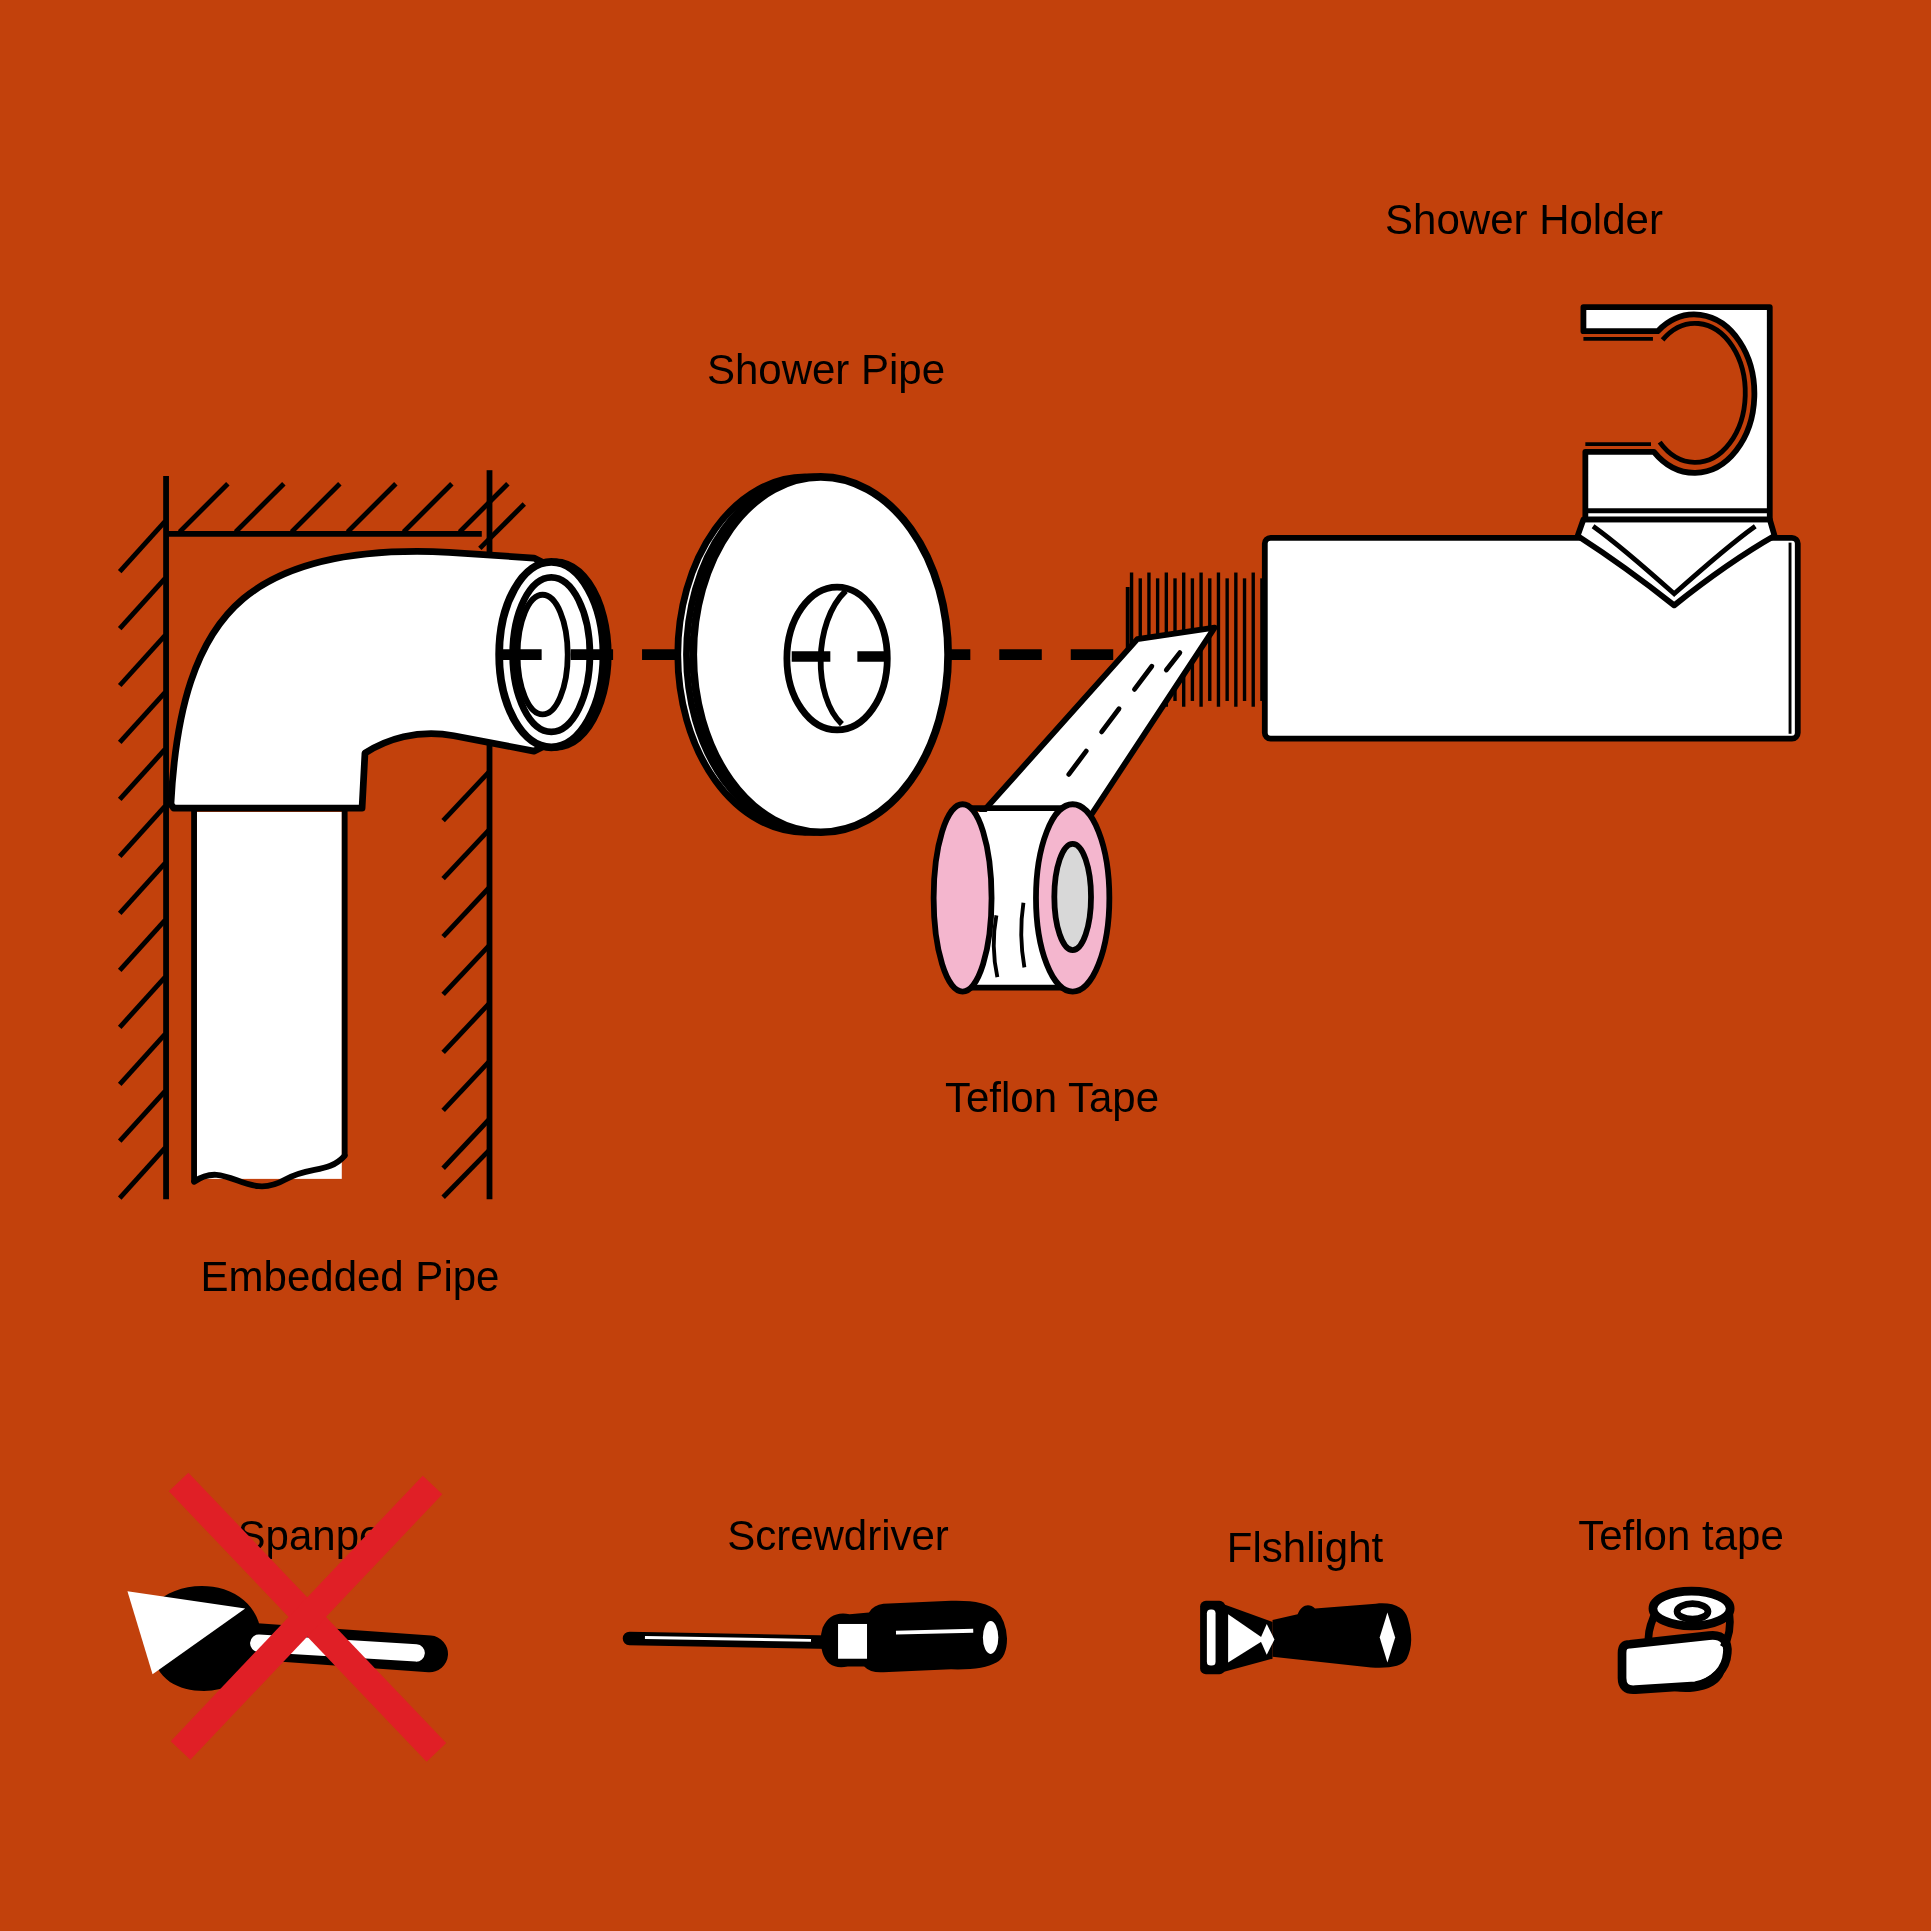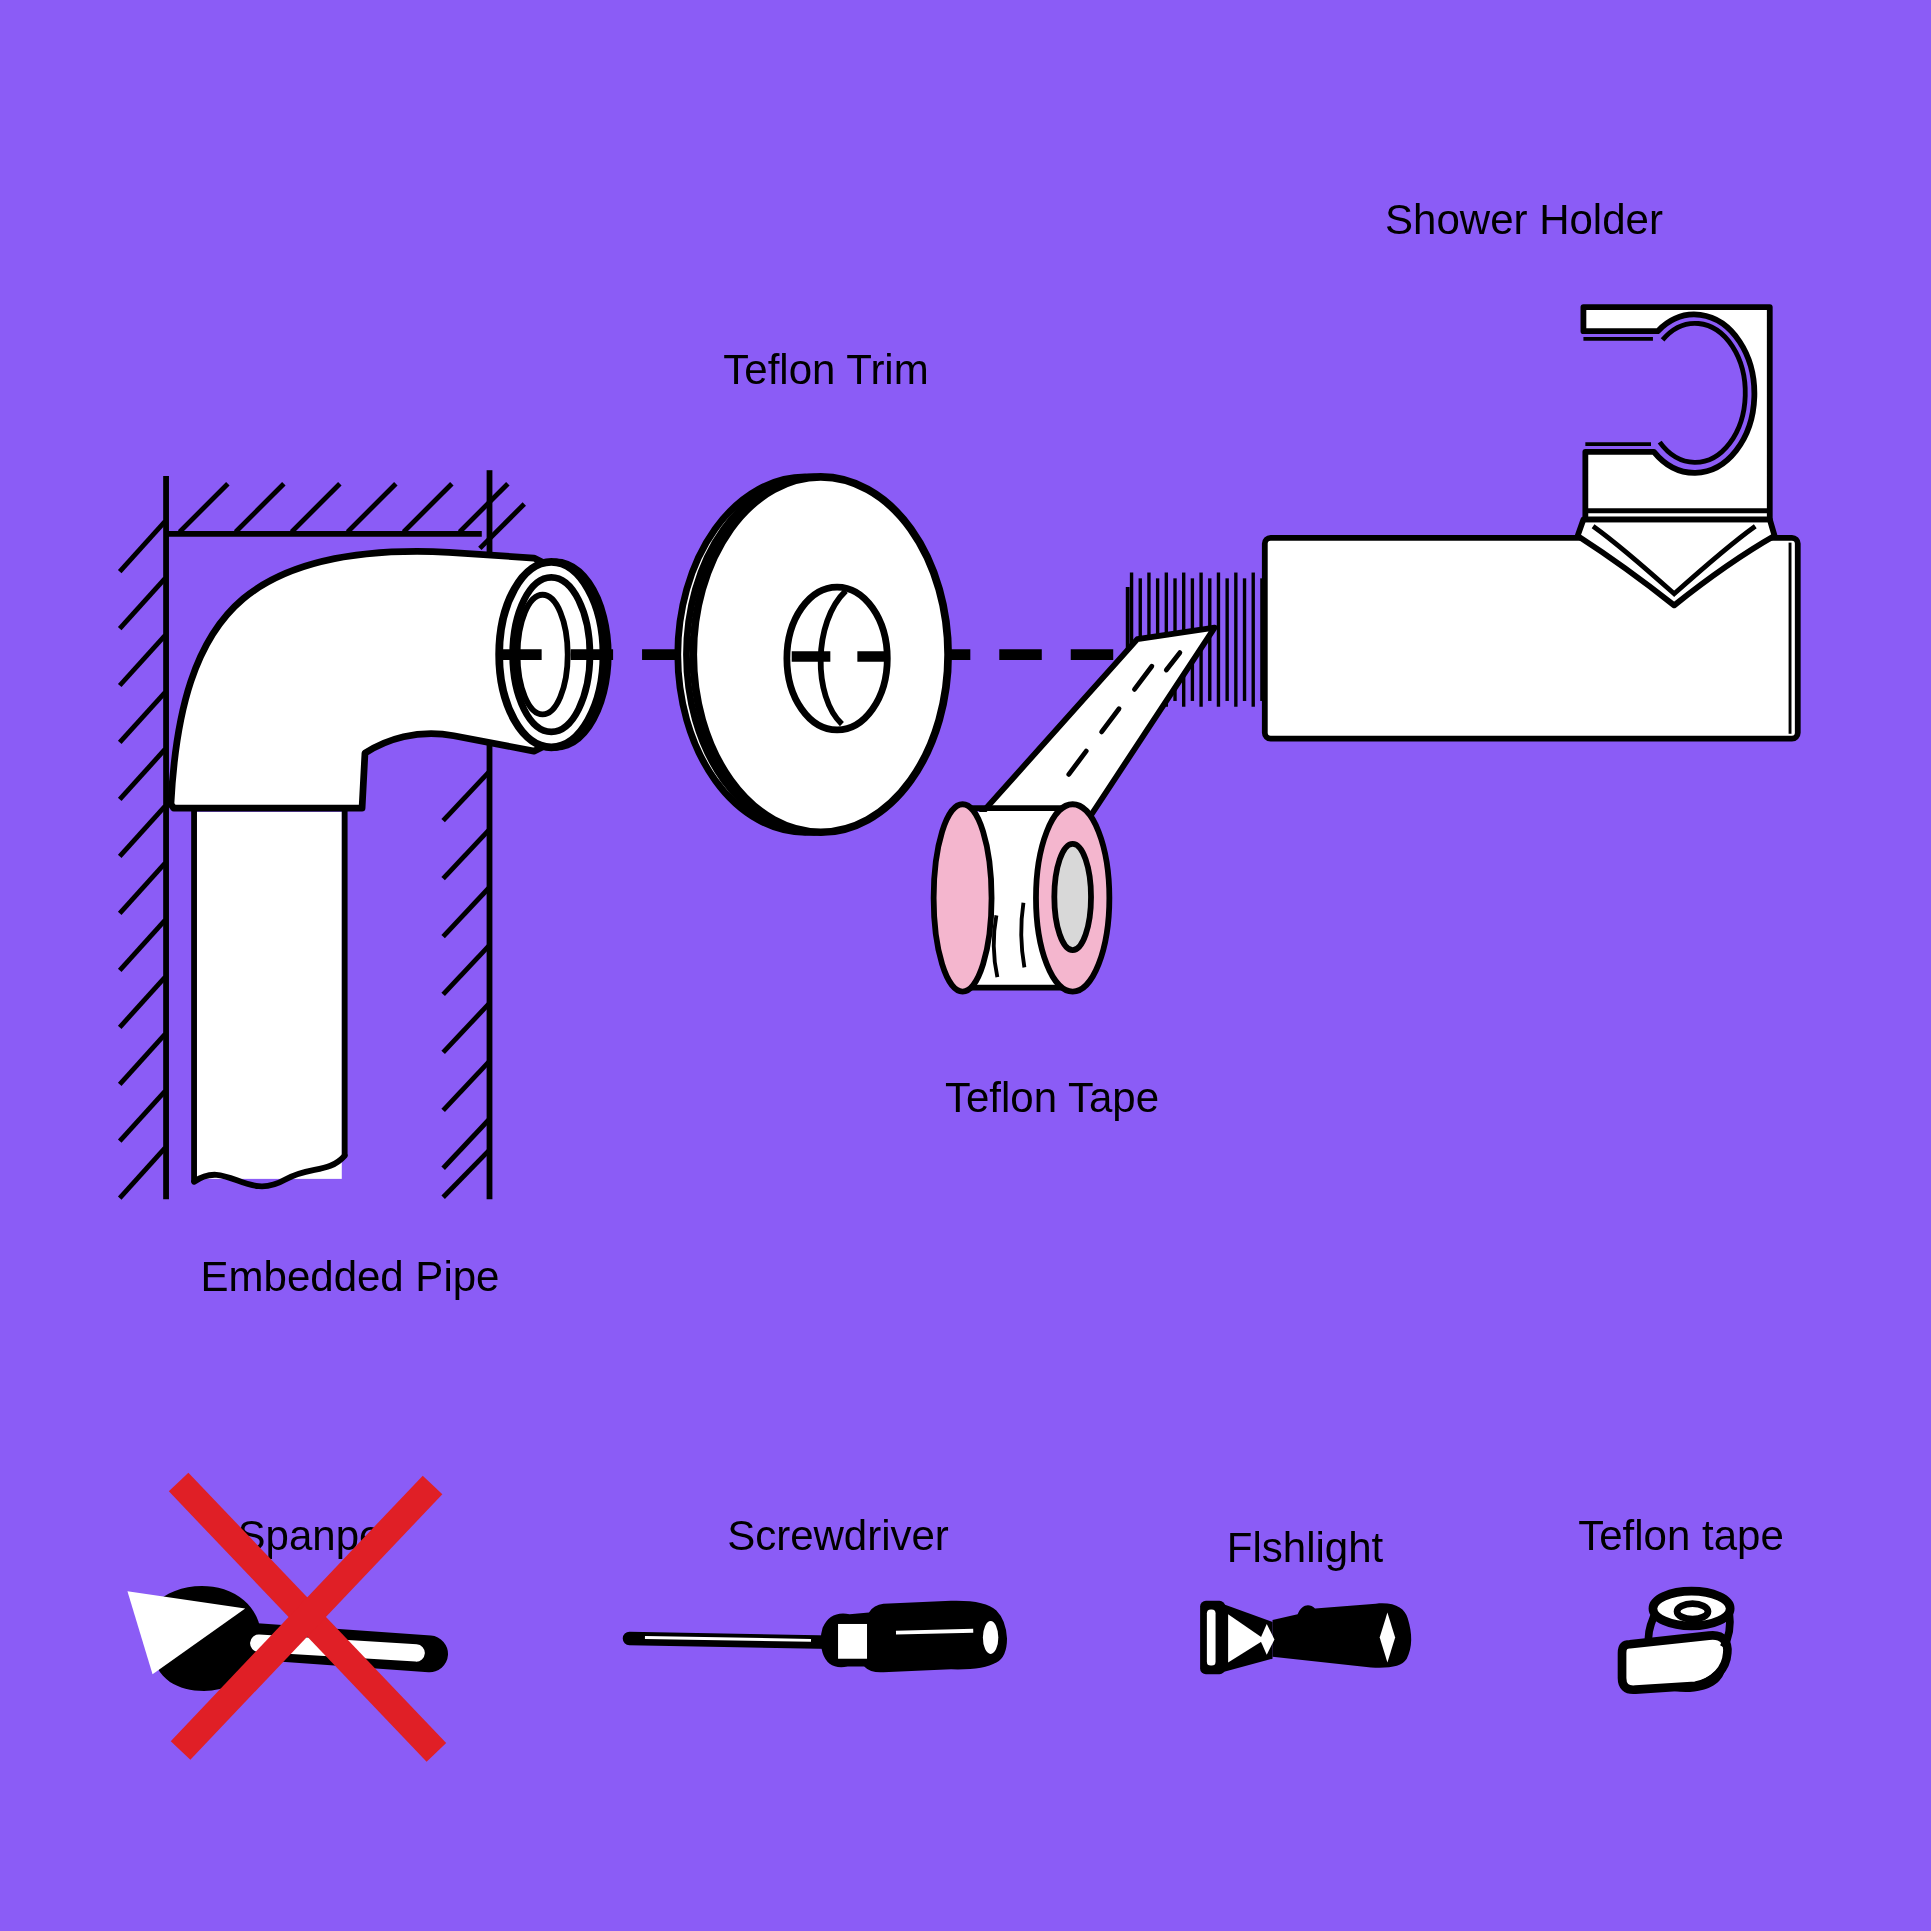--- a/index.html
+++ b/index.html
@@ -1,37 +1,37 @@
 <!DOCTYPE html>
 <html><head>
 <meta charset="utf-8">
 <style>
   html,body{margin:0;padding:0;background:#ffffff;}
-  .stage{position:relative;width:1931px;height:1931px;background:#8b5cf6;overflow:hidden;
+  .stage{position:relative;width:1931px;height:1931px;background:#c2410c;overflow:hidden;
          font-family:"Liberation Sans", sans-serif;}
   .art{position:absolute;left:0;top:0;width:1931px;height:1931px;pointer-events:none;}
   .lbl{position:absolute;transform:translateX(-50%);font-size:42px;color:#000;
        white-space:nowrap;letter-spacing:0px;}
   .lbl-shower-holder{left:1524px;top:196px;}
   .lbl-shower-trim{left:826px;top:346px;}
   .lbl-teflon-tape{left:1052px;top:1074px;}
   .lbl-embedded-pipe{left:350px;top:1253px;}
   .lbl-tool{top:1512px;}
   .lbl-spanner{left:317px;}
   .lbl-screwdriver{left:838px;}
   .lbl-flashlight{left:1305px;margin-top:12px;}
   .lbl-tape-tool{left:1681px;}
 </style>
 </head>
 <body>
 
 <div class="stage">
 
   <div class="lbl lbl-shower-holder">Shower Holder</div>
-  <div class="lbl lbl-shower-trim">Teflon Trim</div>
+  <div class="lbl lbl-shower-trim">Shower Pipe</div>
   <div class="lbl lbl-teflon-tape">Teflon Tape</div>
   <div class="lbl lbl-embedded-pipe">Embedded Pipe</div>
   <div class="lbl lbl-tool lbl-spanner">Spanper</div>
   <div class="lbl lbl-tool lbl-screwdriver">Screwdriver</div>
   <div class="lbl lbl-tool lbl-flashlight">Flshlight</div>
   <div class="lbl lbl-tool lbl-tape-tool">Teflon tape</div>
 
   <svg class="art" viewBox="0 0 2000 2000" xmlns="http://www.w3.org/2000/svg">
 
     <g stroke="#000" stroke-width="5" fill="none">

